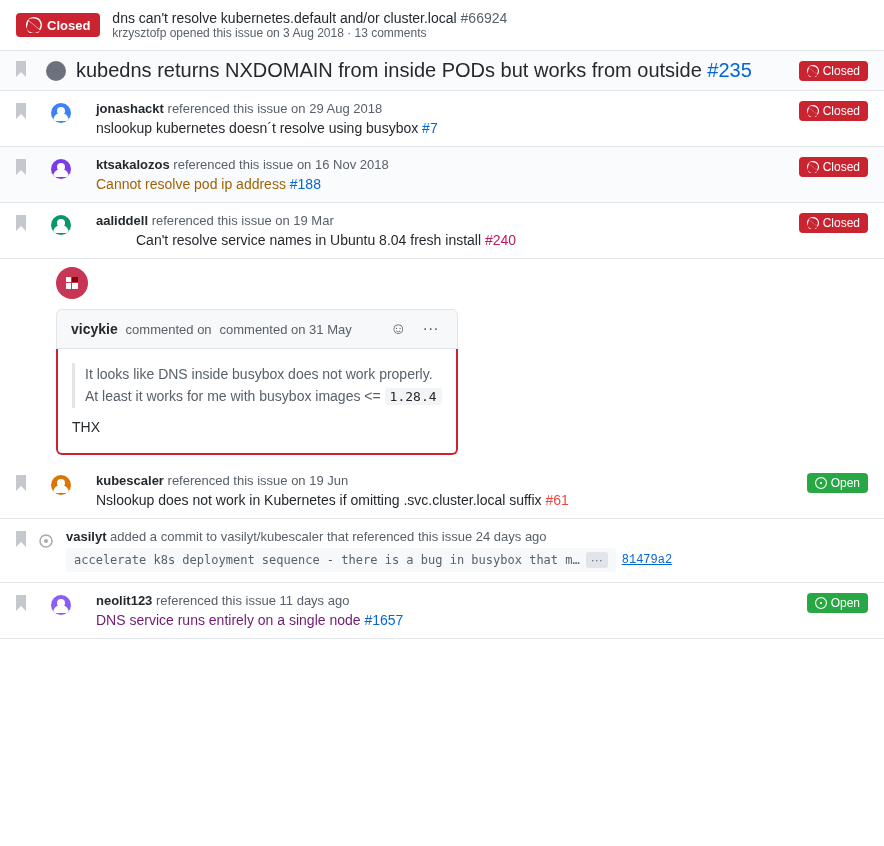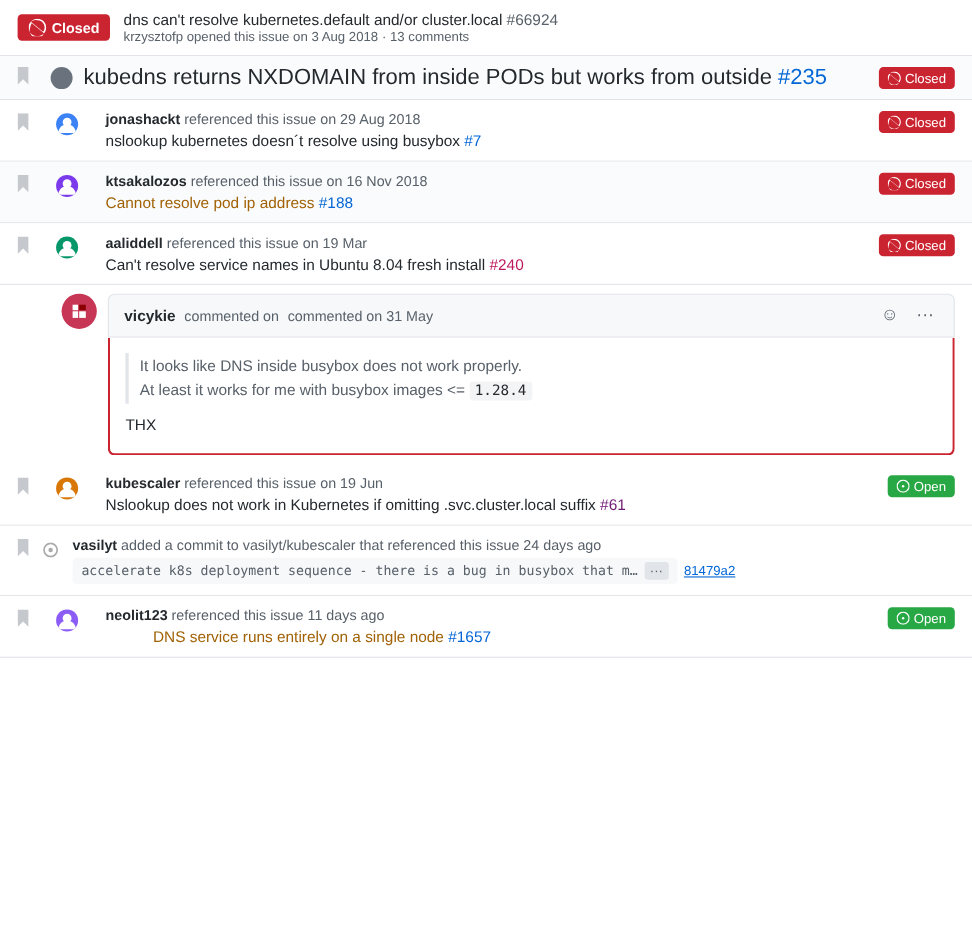--- a/index.html
+++ b/index.html
@@ -147,21 +147,21 @@
       font-size: 12px;
       color: #586069;
       background: #f6f8fa;
       padding: 4px 8px;
       border-radius: 4px;
       display: inline-flex;
       align-items: center;
       gap: 6px;
     }
     .commit-hash {
-      font-family: Liberation Sans, sans-serif;
+      font-family: Liberation Mono, monospace;
       font-size: 12px;
       color: #0366d6;
     }
     .dots-btn {
       background: #e1e4e8;
       border: none;
       border-radius: 3px;
       padding: 1px 5px;
       cursor: pointer;
       font-size: 12px;
@@ -309,39 +309,39 @@
           <circle cx="10" cy="8" r="4"></circle>
           <path d="M2 18c0-4.4 3.6-8 8-8s8 3.6 8 8"></path>
         </svg>
     </div>
     <div class="ref-content">
       <div class="ref-meta">
         <span class="username">aaliddell</span>
         <span>referenced this issue on 19 Mar</span>
       </div>
       <div class="ref-title">
-        <a href="#" style="color:#24292e;text-decoration:none;">
+        <a href="#" style="color:#24292e;text-decoration:none;margin-left:40px;">
           <span>Can't resolve service names in Ubuntu 8.04 fresh install</span>
         </a>
         <a href="#" style="color:#be185d;text-decoration:none;margin-top:19px;">#240</a>
       </div>
     </div>
     <div class="ref-status">
       <span class="badge-closed">
         <svg width="12" height="12" viewBox="0 0 16 16" fill="currentColor">
           <path fill-rule="evenodd" d="M8 0C3.58 0 0 3.58 0 8s3.58 8 8 8 8-3.58 8-8-3.58-8-8-8zm0 1.5a6.5 6.5 0 015.155 10.467L2.033 2.845A6.466 6.466 0 018 1.5zM1.5 8a6.466 6.466 0 011.378-3.967l11.122 9.122A6.5 6.5 0 011.5 8z"></path>
         </svg>
         <span>Closed</span>
       </span>
     </div>
   </div>
 
   <div style="padding: 8px 16px 8px 56px;">
 
-    <div style="display:flex; align-items:flex-start; gap:10px; position:relative;">
+    <div style="display:flex; align-items:flex-start; gap:10px; position:relative;flex-direction:column;">
       <div style="width:32px;height:32px;border-radius:50%;background:#c83655;flex-shrink:0;display:flex;align-items:center;justify-content:center;">
 
         <svg width="20" height="20" viewBox="0 0 20 20" fill="none">
           <rect x="4" y="4" width="5" height="5" fill="#fff"></rect>
           <rect x="4" y="10" width="5" height="6" fill="#fff"></rect>
           <rect x="10" y="4" width="6" height="5" fill="#8b0000"></rect>
           <rect x="10" y="10" width="6" height="6" fill="#fff"></rect>
         </svg>
       </div>
       <div style="flex:1;">
@@ -386,21 +386,21 @@
     </div>
     <div class="ref-content">
       <div class="ref-meta">
         <span class="username">kubescaler</span>
         <span>referenced this issue on 19 Jun</span>
       </div>
       <div class="ref-title">
         <a href="#" style="color:#24292e;text-decoration:none;">
           <span>Nslookup does not work in Kubernetes if omitting .svc.cluster.local suffix</span>
         </a>
-        <a href="#" style="color:#701a75;text-decoration:none;">#61</a>
+        <a href="#" style="color:#ef4444;text-decoration:none;">#61</a>
       </div>
     </div>
     <div class="ref-status">
       <span class="badge-open">
         <svg width="12" height="12" viewBox="0 0 16 16" fill="currentColor">
           <path d="M8 9.5a1.5 1.5 0 100-3 1.5 1.5 0 000 3z"></path>
           <path fill-rule="evenodd" d="M8 0a8 8 0 100 16A8 8 0 008 0zM1.5 8a6.5 6.5 0 1113 0 6.5 6.5 0 01-13 0z"></path>
         </svg>
         <span>Open</span>
       </span>
@@ -446,21 +446,21 @@
           <circle cx="10" cy="8" r="4"></circle>
           <path d="M2 18c0-4.4 3.6-8 8-8s8 3.6 8 8"></path>
         </svg>
     </div>
     <div class="ref-content">
       <div class="ref-meta">
         <span class="username">neolit123</span>
         <span>referenced this issue 11 days ago</span>
       </div>
       <div class="ref-title">
-        <a href="#" style="color:#a16207;text-decoration:none;margin-left:43px;">
+        <a href="#" style="color:#701a75;text-decoration:none;">
           <span>DNS service runs entirely on a single node</span>
         </a>
         <a href="#" style="color:#0366d6;text-decoration:none;">#1657</a>
       </div>
     </div>
     <div class="ref-status">
       <span class="badge-open">
         <svg width="12" height="12" viewBox="0 0 16 16" fill="currentColor">
           <path d="M8 9.5a1.5 1.5 0 100-3 1.5 1.5 0 000 3z"></path>
           <path fill-rule="evenodd" d="M8 0a8 8 0 100 16A8 8 0 008 0zM1.5 8a6.5 6.5 0 1113 0 6.5 6.5 0 01-13 0z"></path>

